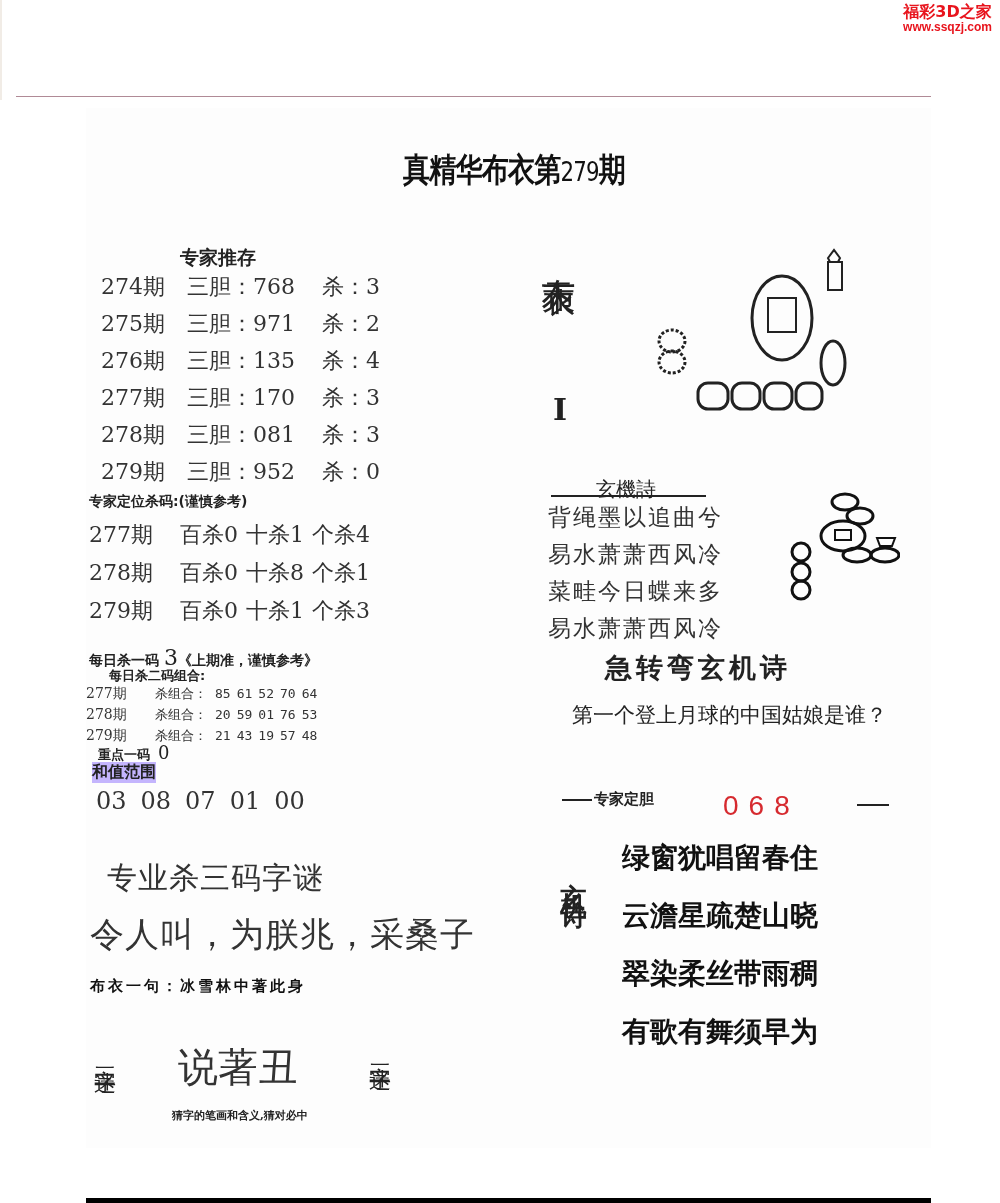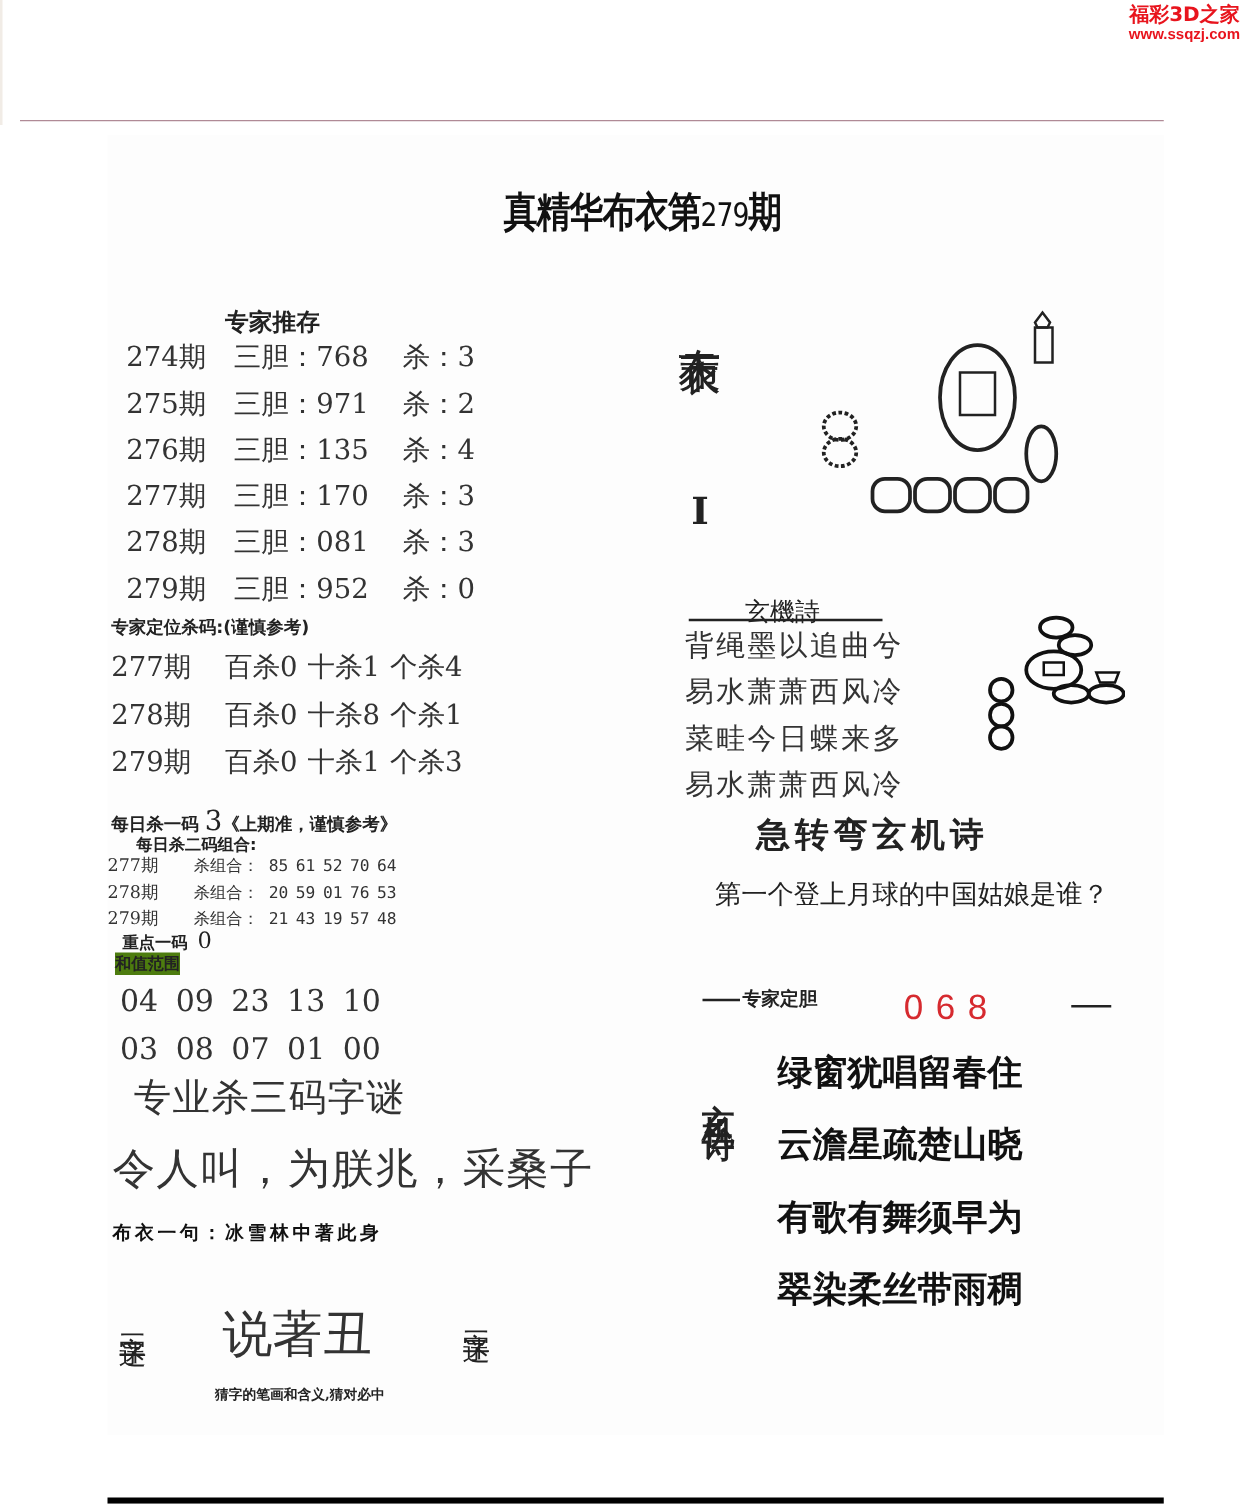--- a/index.html
+++ b/index.html
@@ -39,21 +39,21 @@
   .daily1 { left:89px; top:645px; font-size:14px; }
   .daily1 .big { font-size:22px; font-weight:normal; font-family:"DejaVu Serif", serif; }
   .daily2 { left:89px; top:667px; font-size:13px;margin-left:20px; }
   .combo { left:86px; top:684px; font-size:13px; }
   .combo .row { height:21px; line-height:19px; font-size:13px; }
   .combo .p { width:69px; font-size:14px; }
   .combo .lbl { width:60px; }
   .combo .n { margin-right:6px; font-family:"DejaVu Sans Mono", monospace; }
   .focus { left:98px; top:742px; font-size:13px; }
   .focus .v { font-family:"DejaVu Serif", serif; font-weight:normal; font-size:18px; margin-left:8px; }
-  .sumhead { left:92px; top:762px; font-size:13px; background:#4d7c0f; }
+  .sumhead { left:92px; top:762px; font-size:16px; background:#c4b5fd; }
   .sums { left:96px; top:786px; }
   .sums .row { height:38px; line-height:30px; font-size:24px; }
   .sums .n { margin-right:14px; }
 
   .riddle-title { left:107px; top:858px; font-size:30px; color:#333; letter-spacing:1px; }
   .riddle-text { left:90px; top:912px; font-size:34px; color:#333; letter-spacing:1px; white-space:nowrap; }
   .buyi-line { left:90px; top:977px; font-size:15px; font-weight:bold; color:#111; letter-spacing:3px; white-space:nowrap; }
 
   .box-l { left:90px; top:1050px; font-size:22px; writing-mode:vertical-rl; letter-spacing:2px; color:#222; }
   .box-main { left:178px; top:1040px; font-size:40px; color:#333; white-space:nowrap; }
@@ -124,21 +124,20 @@
 <div class="abs combo">
   <div class="row"><span class="p">277期</span><span class="lbl">杀组合：</span><span class="n">85</span><span class="n">61</span><span class="n">52</span><span class="n">70</span><span class="n">64</span></div>
   <div class="row"><span class="p">278期</span><span class="lbl">杀组合：</span><span class="n">20</span><span class="n">59</span><span class="n">01</span><span class="n">76</span><span class="n">53</span></div>
   <div class="row"><span class="p">279期</span><span class="lbl">杀组合：</span><span class="n">21</span><span class="n">43</span><span class="n">19</span><span class="n">57</span><span class="n">48</span></div>
 </div>
 <div class="abs h-small focus">
   <span>重点一码</span><span class="v">0</span>
 </div>
 <div class="abs h-small sumhead">和值范围</div>
 <div class="abs sums">
-  <div class="row"><span class="n">04</span><span class="n">09</span><span class="n">23</span><span class="n">13</span><span class="n">10</span></div>
   <div class="row"><span class="n">03</span><span class="n">08</span><span class="n">07</span><span class="n">01</span><span class="n">00</span></div>
 </div>
 
 <div class="abs riddle-title">专业杀三码字谜</div>
 <div class="abs riddle-text">令人叫，为朕兆，采桑子</div>
 <div class="abs buyi-line">布衣一句：冰雪林中著此身</div>
 
 <div class="abs box-l">三字迷</div>
 <div class="abs box-main">说著丑</div>
 <div class="abs box-hint">猜字的笔画和含义,猜对必中</div>
@@ -193,17 +192,17 @@
 <div class="abs expert">
   <span class="dash"></span><span>专家定胆</span>
 </div>
 <div class="abs expert-val">068</div>
 <div class="abs expert-dash2"></div>
 
 <div class="abs xj-vert">玄机诗</div>
 <div class="abs xj-poem">
   <div class="row">绿窗犹唱留春住</div>
   <div class="row">云澹星疏楚山晓</div>
+  <div class="row">翠染柔丝带雨稠</div>
   <div class="row">有歌有舞须早为</div>
-  <div class="row">翠染柔丝带雨稠</div>
 </div>
 
 <div class="abs bottombar"></div>
 
 </body></html>

